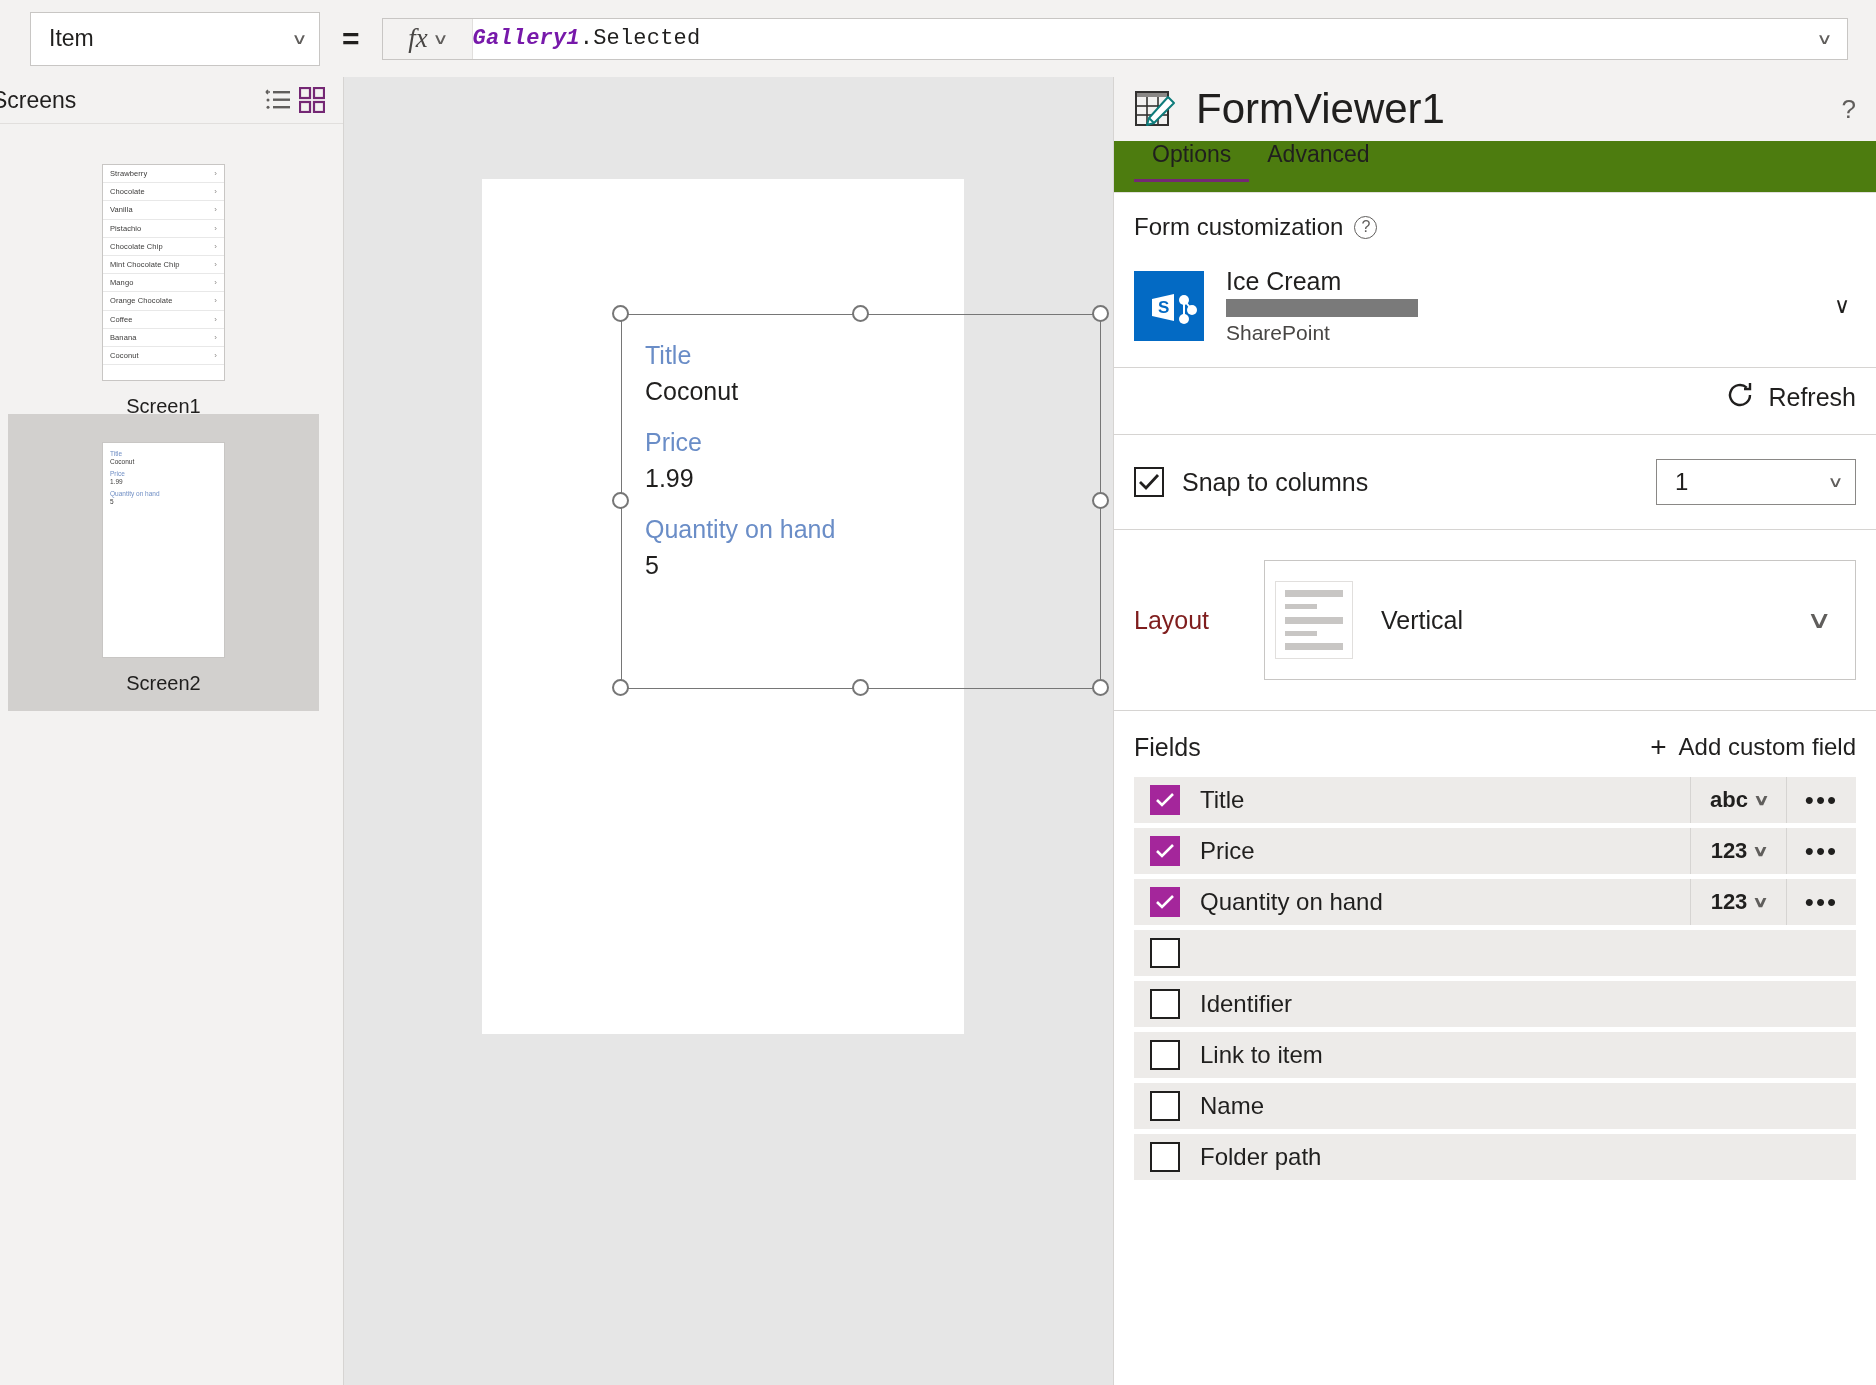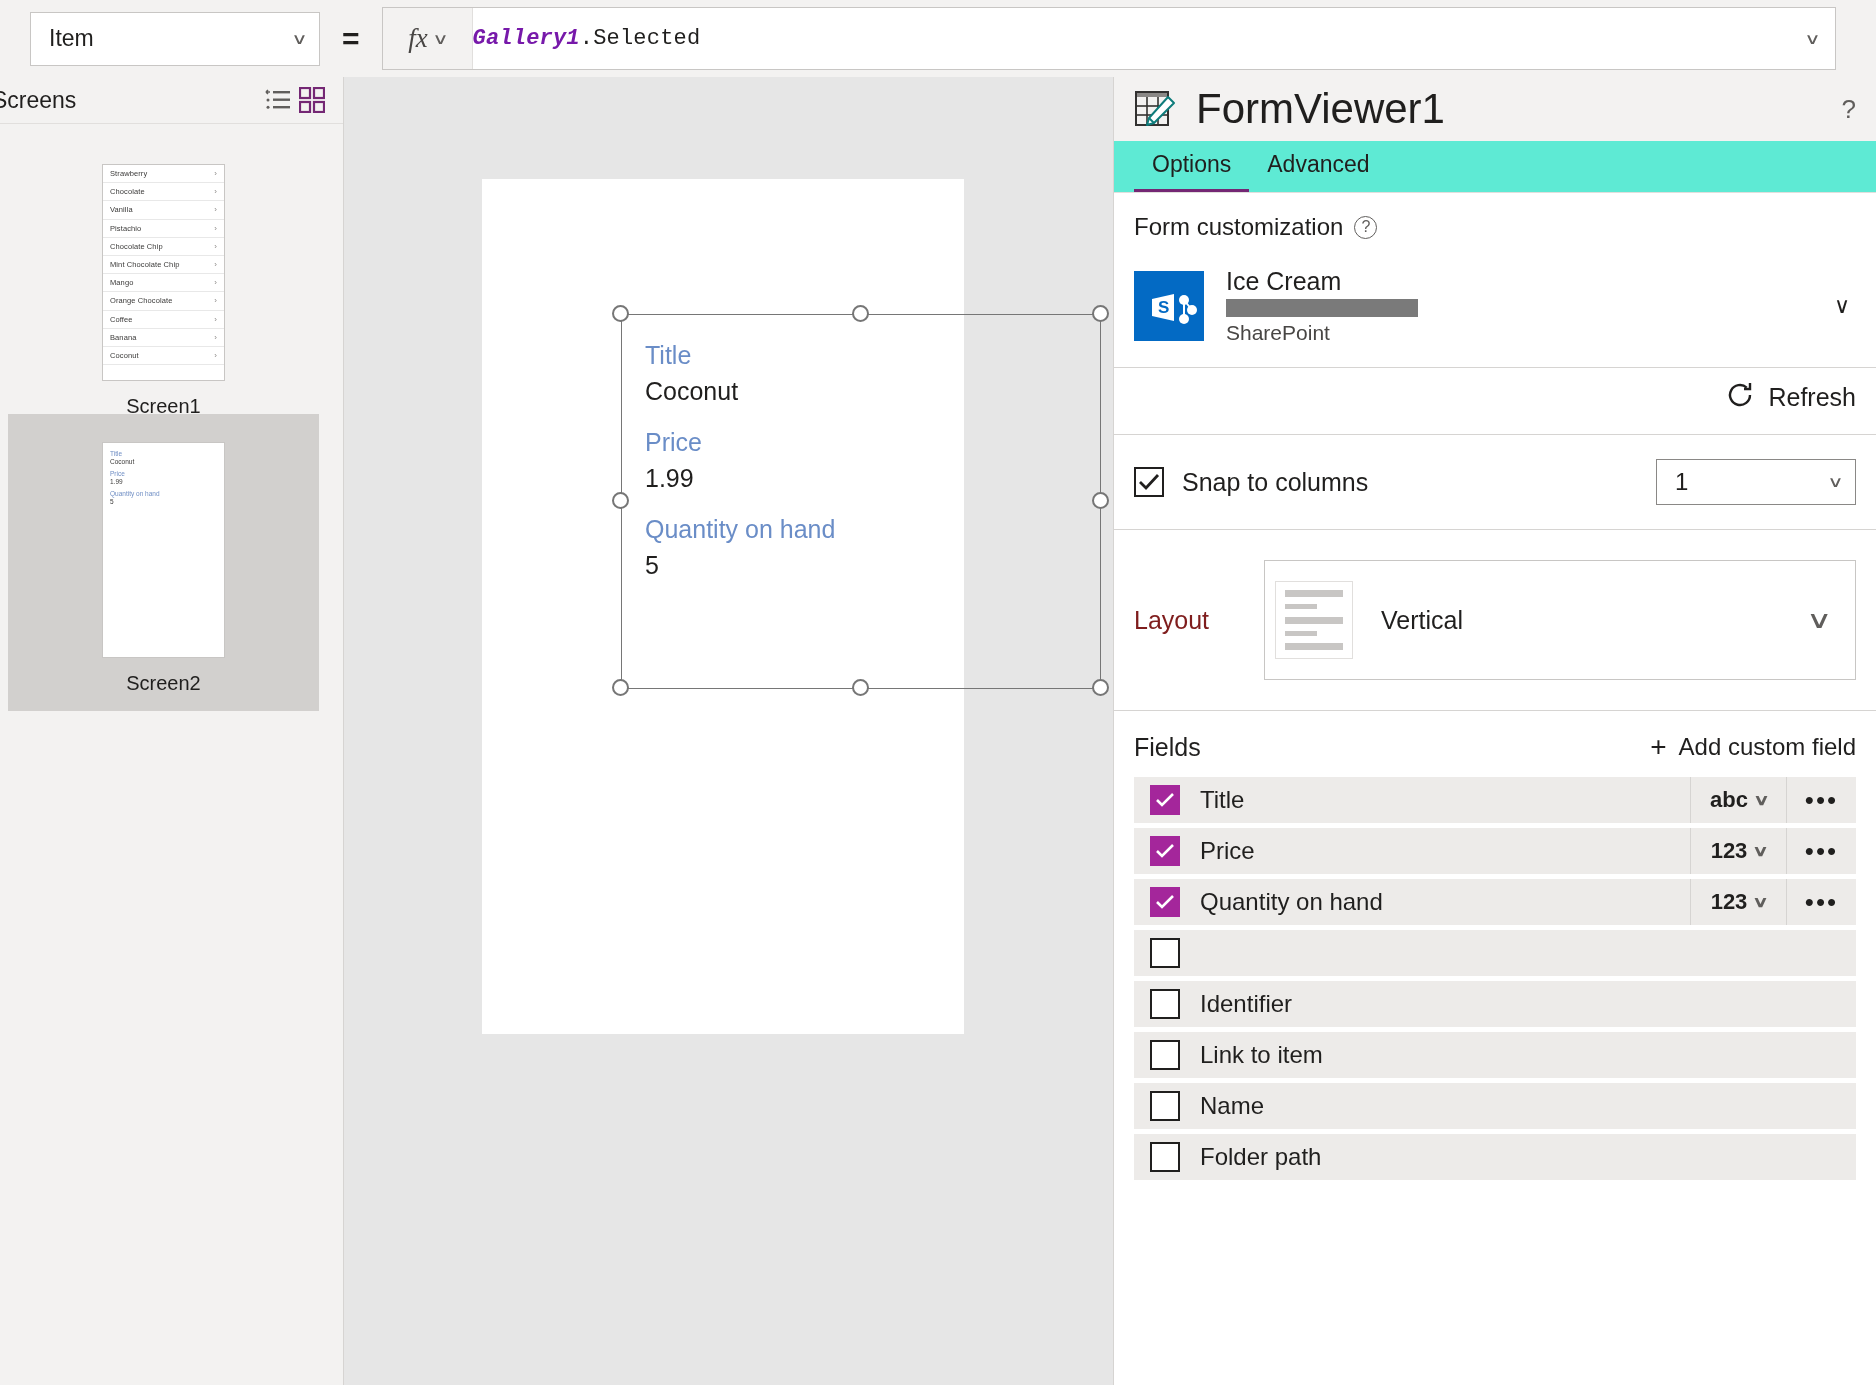--- a/index.html
+++ b/index.html
@@ -21,21 +21,21 @@
     background: #ffffff; border: 1px solid #c8c6c4;
     display: flex; align-items: center; justify-content: space-between;
     padding: 0 14px 0 18px;
     font-size: 23px; color: #201f1e;
   }
   #equals {
     margin-left: 22px; margin-right: 22px;
     font-size: 30px; font-weight: 700; color: #201f1e;
   }
   #fx-wrap {
-    flex: 1; height: 63px; margin-right: 40px;
+    flex: 1; height: 42px; margin-right: 28px;
     background: #ffffff; border: 1px solid #c8c6c4;
     display: flex; align-items: stretch; text-align: center;
   }
   #fx-btn {
     width: 90px; background: #f3f2f1; border-right: 1px solid #e1dfdd;
     display: flex; align-items: center; justify-content: center;
     gap: 7px; color: #484644; font-size: 25px;
   }
   #fx-btn .fxi { font-style: italic; font-family: "Liberation Serif", serif; font-size: 27px; }
   #formula-text {
@@ -120,22 +120,22 @@
     border-left: 1px solid #d6d4d2;
   }
   #rp-title-row {
     height: 64px; display: flex; align-items: center; padding: 0 20px;
     background: #f3f2f1;
   }
   #rp-icon { width: 44px; height: 44px; margin-right: 18px; display:flex; align-items:center; }
   #rp-title { font-size: 42px; color: #201f1e; flex: 1; }
   #rp-help { font-size: 26px; color: #605e5c; }
   #rp-tabs {
-    height: 52px; display: flex; align-items: flex-end;
-    background: #5eead4; border-bottom: 1px solid #e1dfdd;
+    height: 52px; display: flex; align-items: flex-start;
+    background: #4d7c0f; border-bottom: 1px solid #e1dfdd;
     padding-left: 20px;
   }
   .rp-tab {
     font-size: 23px; color: #201f1e; padding: 0 18px 11px;
     border-bottom: 3px solid transparent;
   }
   .rp-tab.active { border-bottom-color: #742774; }
 
   .sect { border-bottom: 1px solid #d6d4d2; }
   #cust-sect { padding: 20px 20px 22px; }

